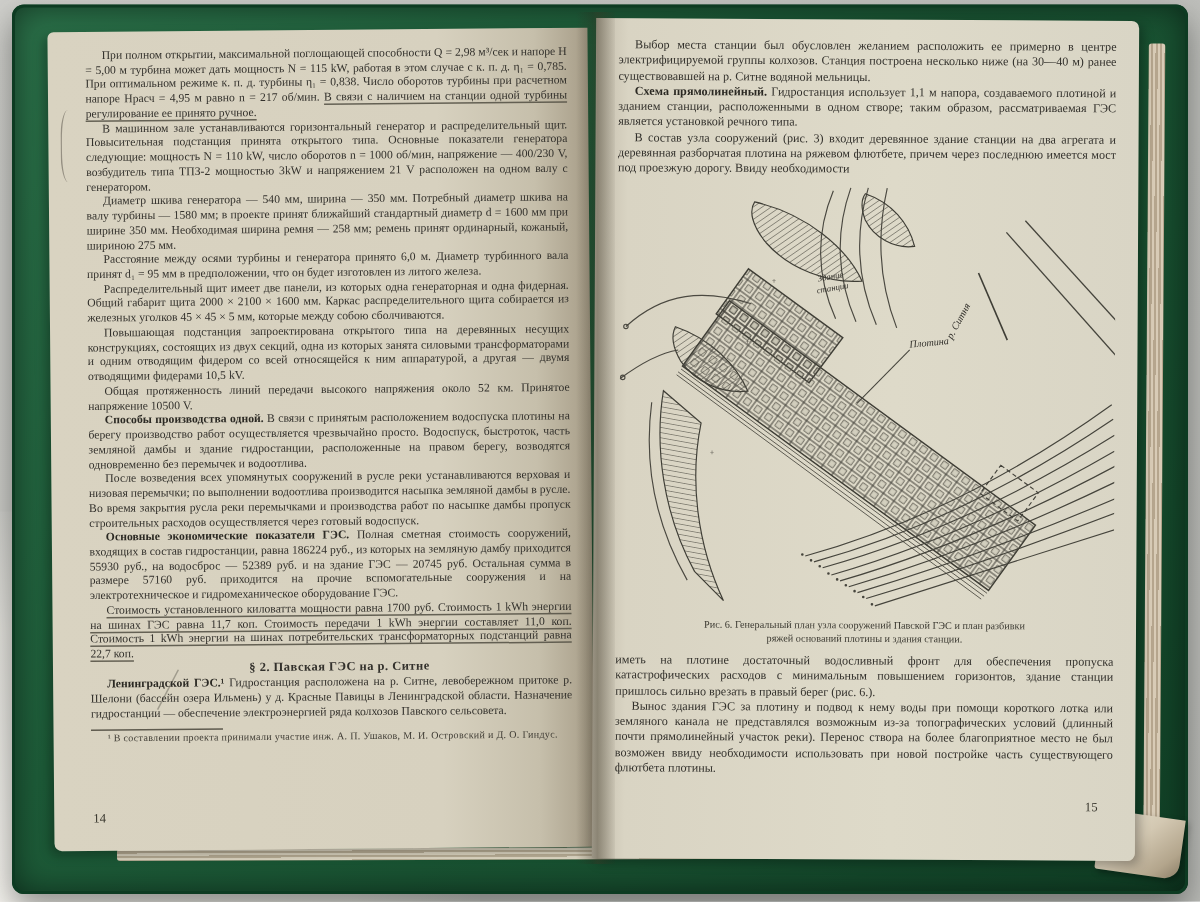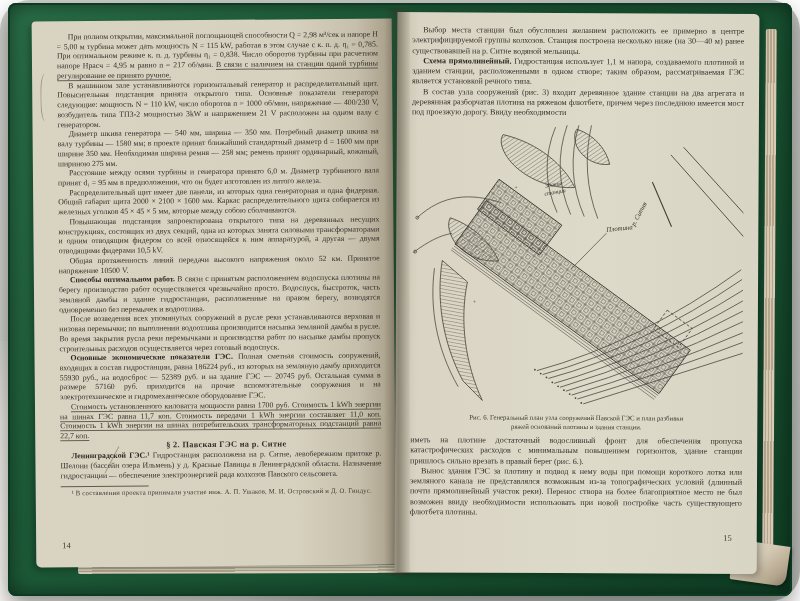--- a/index.html
+++ b/index.html
@@ -1,18 +1,18 @@
 <!DOCTYPE html>
 <html><head>
 <meta charset="utf-8">
 <style>
   html,body{margin:0;padding:0;width:800px;height:601px;overflow:hidden;
     font-family:"Liberation Serif",serif;}
   .scene{position:absolute;inset:0;
-    background:linear-gradient(105deg,#d0d0cc 0%,#c7c8c4 45%,#bcbdb9 100%);border-radius:30px;}
+    background:linear-gradient(105deg,#d0d0cc 0%,#c7c8c4 45%,#bcbdb9 100%);}
   .table-light{position:absolute;left:-140px;bottom:-160px;width:460px;height:420px;
     background:radial-gradient(ellipse at 35% 65%,rgba(252,250,245,0.97) 0%,rgba(246,244,238,0.65) 50%,rgba(246,244,238,0) 75%);}
   .book{position:absolute;left:8px;top:3px;width:784px;height:593px;border-radius:8px;
     background:linear-gradient(130deg,#2a6f48 0%,#1d5b38 35%,#174e2f 70%,#103f25 100%);
     box-shadow:0 10px 22px rgba(40,42,40,0.5),inset 0 0 0 2px #0d3b22,inset 0 0 22px rgba(0,0,0,0.55);}
   .edge-right{position:absolute;left:756px;top:26px;width:11px;height:538px;
     background:repeating-linear-gradient(to right,#d8cbb6 0 1.5px,#b5a58d 1.5px 3px);
     transform:rotate(0.4deg);border-radius:2px;}
   .edge-bottom{position:absolute;left:70px;top:562px;width:600px;height:8px;
     background:repeating-linear-gradient(to bottom,#ddd6c2 0 1.5px,#b9ae96 1.5px 3px);
@@ -67,21 +67,21 @@
     <div class="pencil-arc"></div>
     <div class="pencil-stroke"></div>
     <div class="page-text">
       <p class="para"><b class="lead"></b><span>При полном открытии, максимальной поглощающей способности Q = 2,98 м³/сек и напоре H = 5,00 м турбина может дать мощность N = 115 kW, работая в этом случае с к. п. д. η₁ = 0,785. При оптимальном режиме к. п. д. турбины η₁ = 0,838. Число оборотов турбины при расчетном напоре Hрасч = 4,95 м равно n = 217 об/мин. </span><span class="u">В связи с наличием на станции одной турбины регулирование ее принято ручное.</span></p>
       <p class="para"><b class="lead"></b><span>В машинном зале устанавливаются горизонтальный генератор и распределительный щит. Повысительная подстанция принята открытого типа. Основные показатели генератора следующие: мощность N = 110 kW, число оборотов n = 1000 об/мин, напряжение — 400/230 V, возбудитель типа ТПЗ-2 мощностью 3kW и напряжением 21 V расположен на одном валу с генератором.</span><span class="u"></span></p>
       <p class="para"><b class="lead"></b><span>Диаметр шкива генератора — 540 мм, ширина — 350 мм. Потребный диаметр шкива на валу турбины — 1580 мм; в проекте принят ближайший стандартный диаметр d = 1600 мм при ширине 350 мм. Необходимая ширина ремня — 258 мм; ремень принят ординарный, кожаный, шириною 275 мм.</span><span class="u"></span></p>
       <p class="para"><b class="lead"></b><span>Расстояние между осями турбины и генератора принято 6,0 м. Диаметр турбинного вала принят d₁ = 95 мм в предположении, что он будет изготовлен из литого железа.</span><span class="u"></span></p>
       <p class="para"><b class="lead"></b><span>Распределительный щит имеет две панели, из которых одна генераторная и одна фидерная. Общий габарит щита 2000 × 2100 × 1600 мм. Каркас распределительного щита собирается из железных уголков 45 × 45 × 5 мм, которые между собою сболчиваются.</span><span class="u"></span></p>
       <p class="para"><b class="lead"></b><span>Повышающая подстанция запроектирована открытого типа на деревянных несущих конструкциях, состоящих из двух секций, одна из которых занята силовыми трансформаторами и одним отводящим фидером со всей относящейся к ним аппаратурой, а другая — двумя отводящими фидерами 10,5 kV.</span><span class="u"></span></p>
       <p class="para"><b class="lead"></b><span>Общая протяженность линий передачи высокого напряжения около 52 км. Принятое напряжение 10500 V.</span><span class="u"></span></p>
-      <p class="para"><b class="lead">Способы оптимальном работ.</b><span> В связи с принятым расположением водоспуска плотины на берегу производство работ осуществляется чрезвычайно просто. Водоспуск, быстроток, часть земляной дамбы и здание гидростанции, расположенные на правом берегу, возводятся одновременно без перемычек и водоотлива.</span><span class="u"></span></p>
+      <p class="para"><b class="lead">Способы производства одной.</b><span> В связи с принятым расположением водоспуска плотины на берегу производство работ осуществляется чрезвычайно просто. Водоспуск, быстроток, часть земляной дамбы и здание гидростанции, расположенные на правом берегу, возводятся одновременно без перемычек и водоотлива.</span><span class="u"></span></p>
       <p class="para"><b class="lead"></b><span>После возведения всех упомянутых сооружений в русле реки устанавливаются верховая и низовая перемычки; по выполнении водоотлива производится насыпка земляной дамбы в русле. Во время закрытия русла реки перемычками и производства работ по насыпке дамбы пропуск строительных расходов осуществляется через готовый водоспуск.</span><span class="u"></span></p>
       <p class="para"><b class="lead">Основные экономические показатели ГЭС.</b><span> Полная сметная стоимость сооружений, входящих в состав гидростанции, равна 186224 руб., из которых на земляную дамбу приходится 55930 руб., на водосброс — 52389 руб. и на здание ГЭС — 20745 руб. Остальная сумма в размере 57160 руб. приходится на прочие вспомогательные сооружения и на электротехническое и гидромеханическое оборудование ГЭС.</span><span class="u"></span></p>
       <p class="para"><b class="lead"></b><span></span><span class="u">Стоимость установленного киловатта мощности равна 1700 руб. Стоимость 1 kWh энергии на шинах ГЭС равна 11,7 коп. Стоимость передачи 1 kWh энергии составляет 11,0 коп. Стоимость 1 kWh энергии на шинах потребительских трансформаторных подстанций равна 22,7 коп.</span></p>
       <p class="para heading">§ 2. Павская ГЭС на р. Ситне</p>
       <p class="para"><b class="lead">Ленинградской ГЭС.¹</b><span> Гидростанция расположена на р. Ситне, левобережном притоке р. Шелони (бассейн озера Ильмень) у д. Красные Павицы в Ленинградской области. Назначение гидростанции — обеспечение электроэнергией ряда колхозов Павского сельсовета.</span></p>
       <hr class="fn-rule">
       <p class="footnote">¹ В составлении проекта принимали участие инж. А. П. Ушаков, М. И. Островский и Д. О. Гиндус.</p>
     </div>
     <div class="pagenum pn-left">14</div>
   </div>

